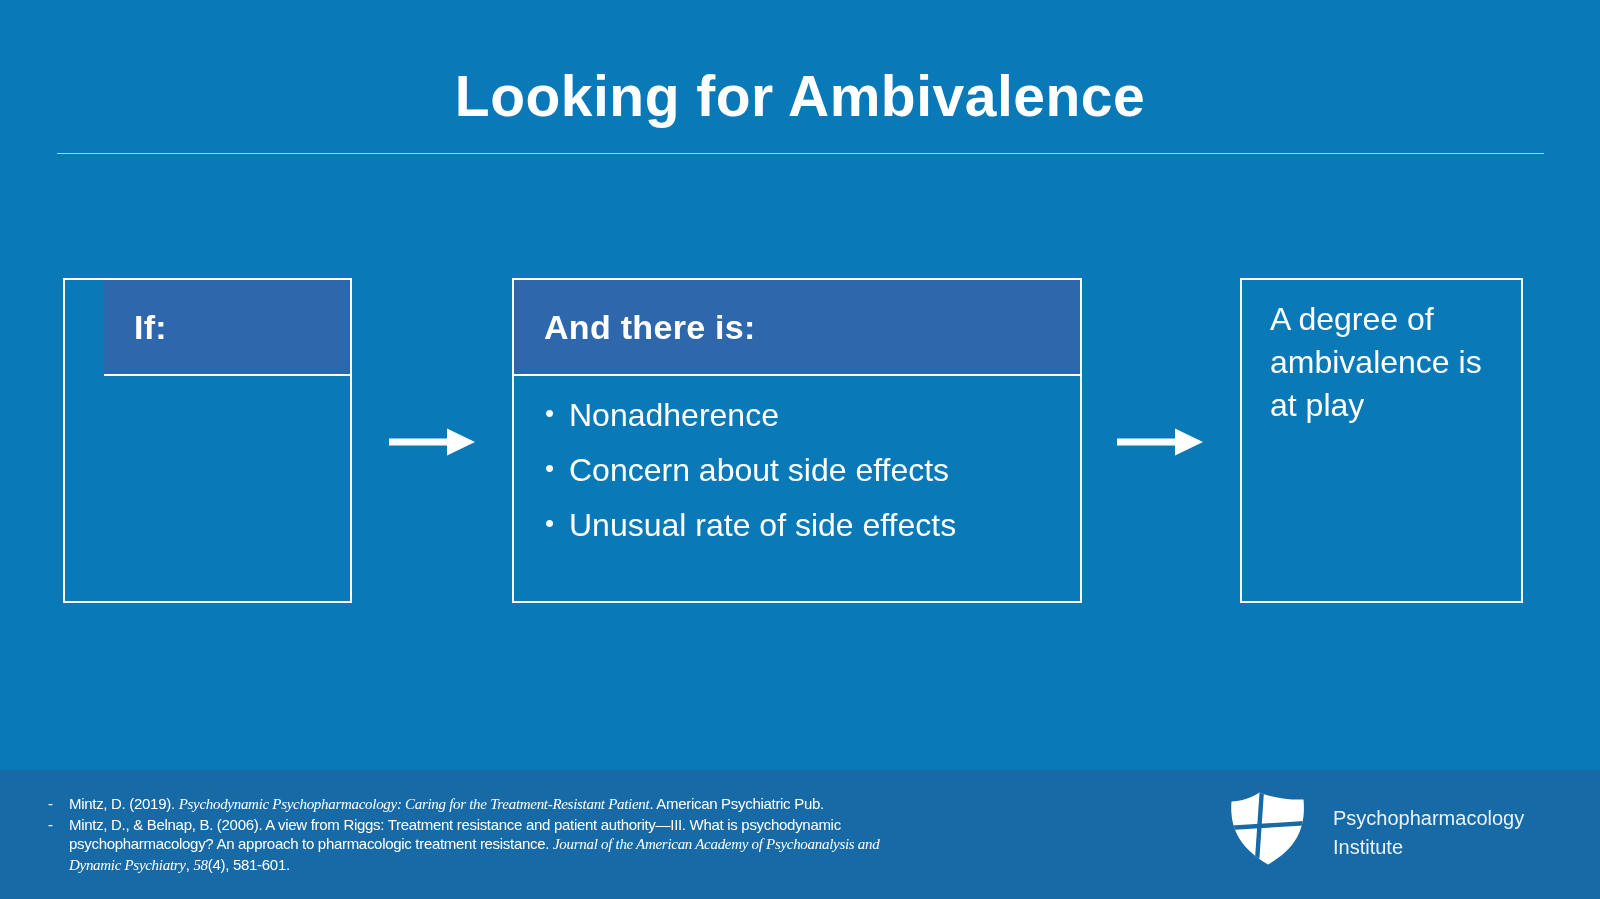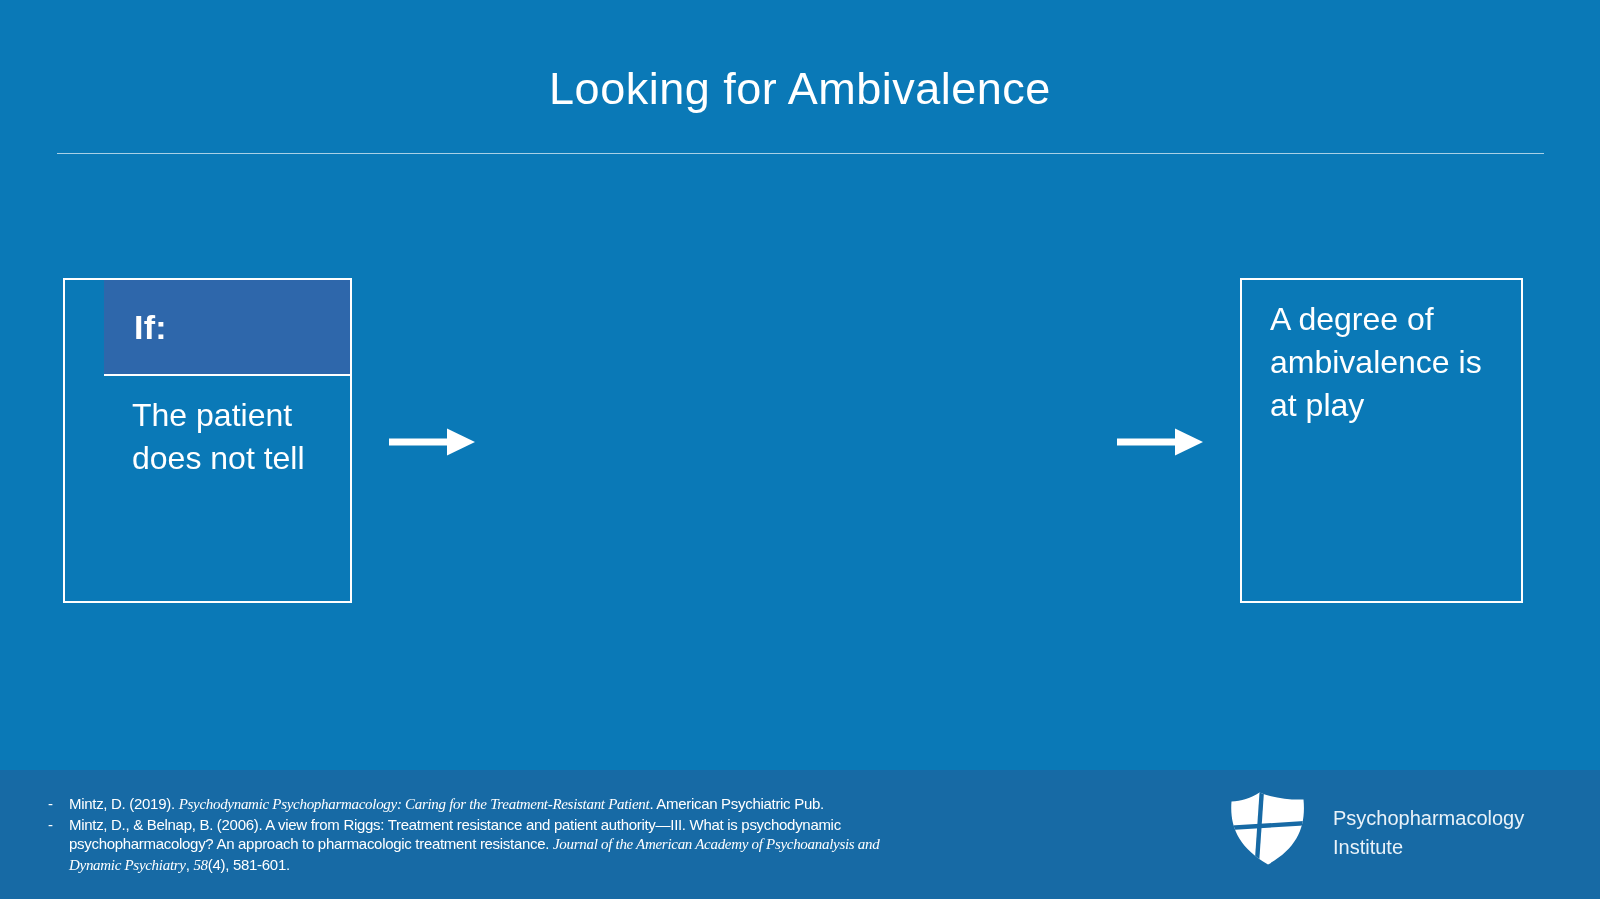--- a/index.html
+++ b/index.html
@@ -7,21 +7,21 @@
     position:relative;
     width:1600px;height:899px;
     background:var(--bg,#0a79b7);
     overflow:hidden;
     font-family:"Liberation Sans","DejaVu Sans",sans-serif;
     color:#fff;
   }
   .title{
     position:absolute;top:63px;left:0;width:100%;
     text-align:center;
-    font-size:45px;font-weight:normal;letter-spacing:.5px;
+    font-size:57px;font-weight:bold;letter-spacing:.5px;
   }
   .divider{
     position:absolute;top:153px;left:57px;width:1487px;height:1px;
     background:var(--divider,rgba(255,255,255,.65));
   }
   .box{
     position:absolute;top:278px;height:325px;
     border:2px solid var(--border,#fff);
     box-sizing:border-box;
   }
@@ -71,28 +71,37 @@
 </head>
 <body>
 
 <div class="slide" style="--bg: #0a79b7; --box-header: #2e67ab; --footer: #176aa5; --border: #ffffff; --divider: rgba(255,255,255,0.65);">
 
   <div class="title">Looking for Ambivalence</div>
   <div class="divider"></div>
 
   <div class="box box-if">
     <div class="box-header">If:</div>
-    <div class="box-body">The patient does not tell</div>
   </div>
 
   <svg class="arrow arrow-1" viewBox="0 0 88 28">
     <rect x="1" y="10.5" width="58" height="7" fill="#ffffff"></rect>
     <polygon points="59,0.5 59,27.5 87,14" fill="#ffffff"></polygon>
   </svg>
 
+  <div class="box box-and">
+    <div class="box-header">And there is:</div>
+    <div class="box-body">
+      <ul>
+          <li>Nonadherence</li>
+          <li>Concern about side effects</li>
+          <li>Unusual rate of side effects</li>
+        </ul>
+    </div>
+  </div>
 
   <svg class="arrow arrow-2" viewBox="0 0 88 28">
     <rect x="1" y="10.5" width="58" height="7" fill="#ffffff"></rect>
     <polygon points="59,0.5 59,27.5 87,14" fill="#ffffff"></polygon>
   </svg>
 
   <div class="box box-then">
     <div class="box-body">A degree of ambivalence is at play</div>
   </div>
 

